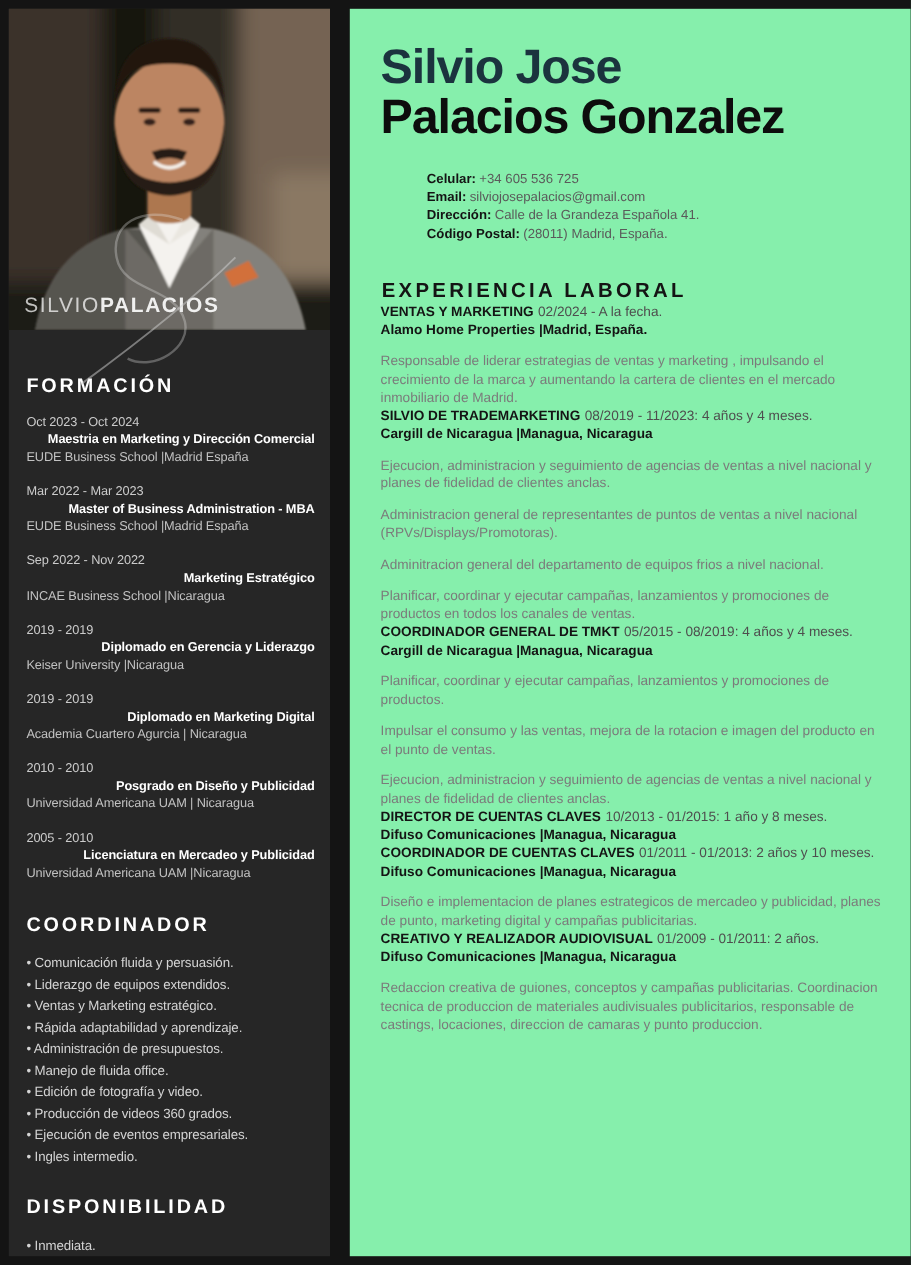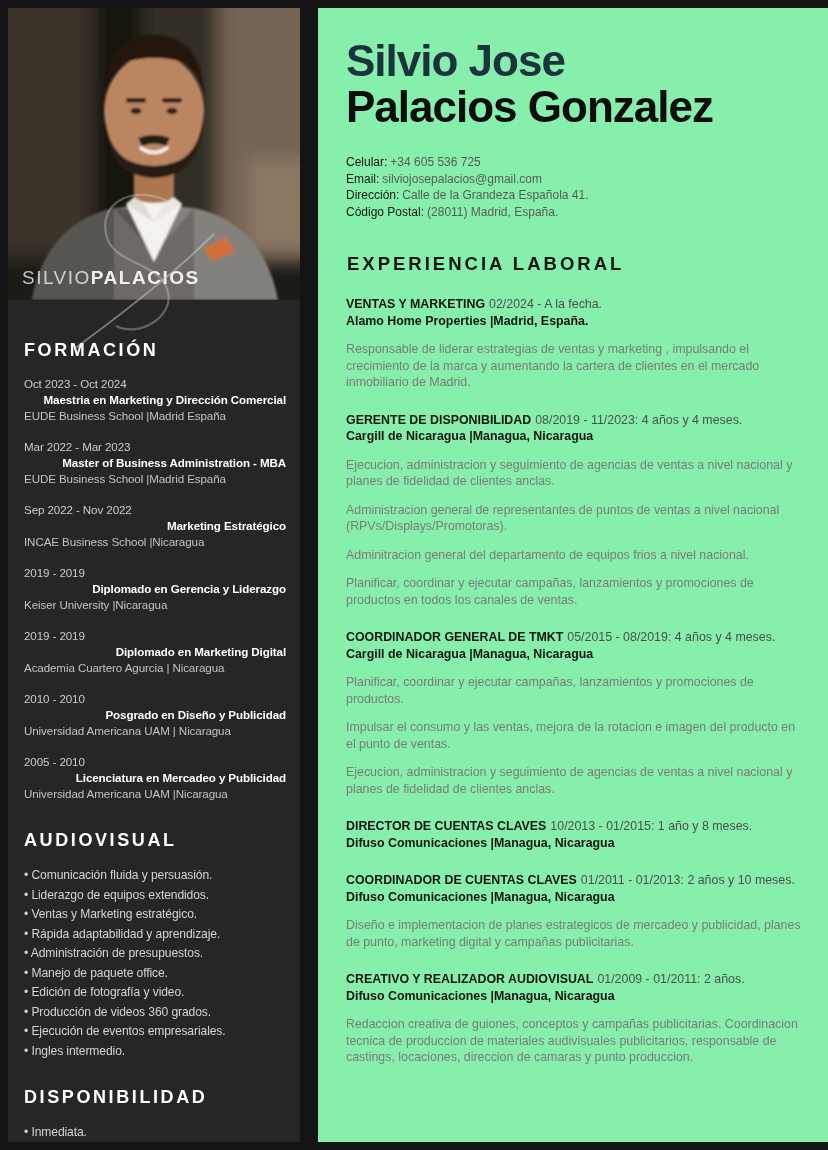--- a/index.html
+++ b/index.html
@@ -26,23 +26,23 @@
   .skill::before{content:"• ";color:#d4d4d4;}
 
   
   .main{position:absolute;left:318px;top:8px;width:512px;height:1134px;background:#86efac;}
   .main-inner{padding:30px 28px 0 28px;}
   h1{margin:0;font-size:44px;line-height:46px;font-weight:700;letter-spacing:-1px;}
   .name-1{display:block;color:#1b333e;}
   .name-2{display:block;color:#0d0d0d;}
   .contact{margin-top:24px;}
   .contact-row{font-size:12px;line-height:16.5px;color:#5a5a5a;}
-  .contact-label{font-weight:400;color:#141414;margin-right:3px;}
+  .contact-label{font-weight:700;color:#141414;margin-right:3px;margin-left:42px;}
   .exp-title{margin:33px 1px 0;font-size:18.5px;font-weight:700;letter-spacing:3px;color:#141414;}
-  .job{margin-top:21px;}
+  .job{}
   .job-head{font-size:12.4px;line-height:16.5px;}
   .role{font-weight:700;color:#141414;margin-right:4px;}
   .dates{color:#4e4e4e;}
   .company{font-size:12.4px;line-height:16.5px;font-weight:700;color:#141414;}
   .job p{margin:12px 0 0;font-size:12.4px;line-height:16.5px;color:#7b7b7b;}
 </style>
 </head>
 <body>
 
 <div class="page">
@@ -133,27 +133,27 @@
         <span class="edu-degree">Posgrado en Diseño y Publicidad</span>
         <span class="edu-school">Universidad Americana UAM | Nicaragua</span>
       </div>
       <div class="edu">
         <span class="edu-dates">2005 - 2010</span>
         <span class="edu-degree">Licenciatura en Mercadeo y Publicidad</span>
         <span class="edu-school">Universidad Americana UAM |Nicaragua</span>
       </div>
 
       <div class="side-gap"></div>
-      <h2 class="side-title">AUDIOVISUAL</h2>
+      <h2 class="side-title">COORDINADOR</h2>
       <div class="skill">Comunicación fluida y persuasión.</div>
       <div class="skill">Liderazgo de equipos extendidos.</div>
       <div class="skill">Ventas y Marketing estratégico.</div>
       <div class="skill">Rápida adaptabilidad y aprendizaje.</div>
       <div class="skill">Administración de presupuestos.</div>
-      <div class="skill">Manejo de paquete office.</div>
+      <div class="skill">Manejo de fluida office.</div>
       <div class="skill">Edición de fotografía y video.</div>
       <div class="skill">Producción de videos 360 grados.</div>
       <div class="skill">Ejecución de eventos empresariales.</div>
       <div class="skill">Ingles intermedio.</div>
 
       <div class="side-gap"></div>
       <div class="side-gap"></div>
       <h2 class="side-title">DISPONIBILIDAD</h2>
       <div class="skill">Inmediata.</div>
     </div>
@@ -186,21 +186,21 @@
       <section class="job">
         <div class="job-head">
           <span class="role">VENTAS Y MARKETING</span><span class="dates">02/2024 - A la fecha.</span>
         </div>
         <div class="company">Alamo Home Properties |Madrid, España.</div>
         <p>Responsable de liderar estrategias de ventas y marketing , impulsando el crecimiento de la marca y aumentando la cartera de clientes en el mercado inmobiliario de Madrid.</p>
       </section>
 
       <section class="job">
         <div class="job-head">
-          <span class="role">GERENTE DE DISPONIBILIDAD</span><span class="dates">08/2019 - 11/2023: 4 años y 4 meses.</span>
+          <span class="role">SILVIO DE TRADEMARKETING</span><span class="dates">08/2019 - 11/2023: 4 años y 4 meses.</span>
         </div>
         <div class="company">Cargill de Nicaragua |Managua, Nicaragua</div>
         <p>Ejecucion, administracion y seguimiento de agencias de ventas a nivel nacional y planes de fidelidad de clientes anclas.</p>
         <p>Administracion general de representantes de puntos de ventas a nivel nacional (RPVs/Displays/Promotoras).</p>
         <p>Adminitracion general del departamento de equipos frios a nivel nacional.</p>
         <p>Planificar, coordinar y ejecutar campañas, lanzamientos y promociones de productos en todos los canales de ventas.</p>
       </section>
 
       <section class="job">
         <div class="job-head">

